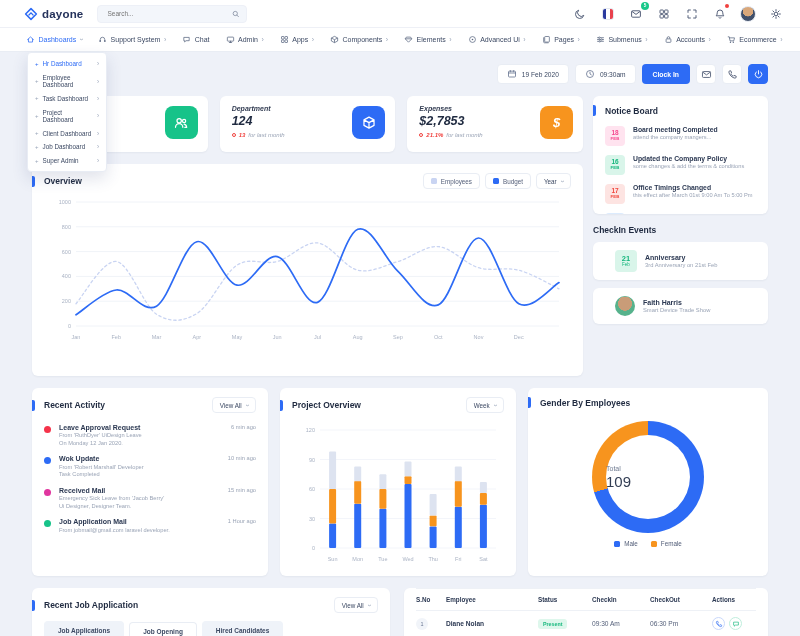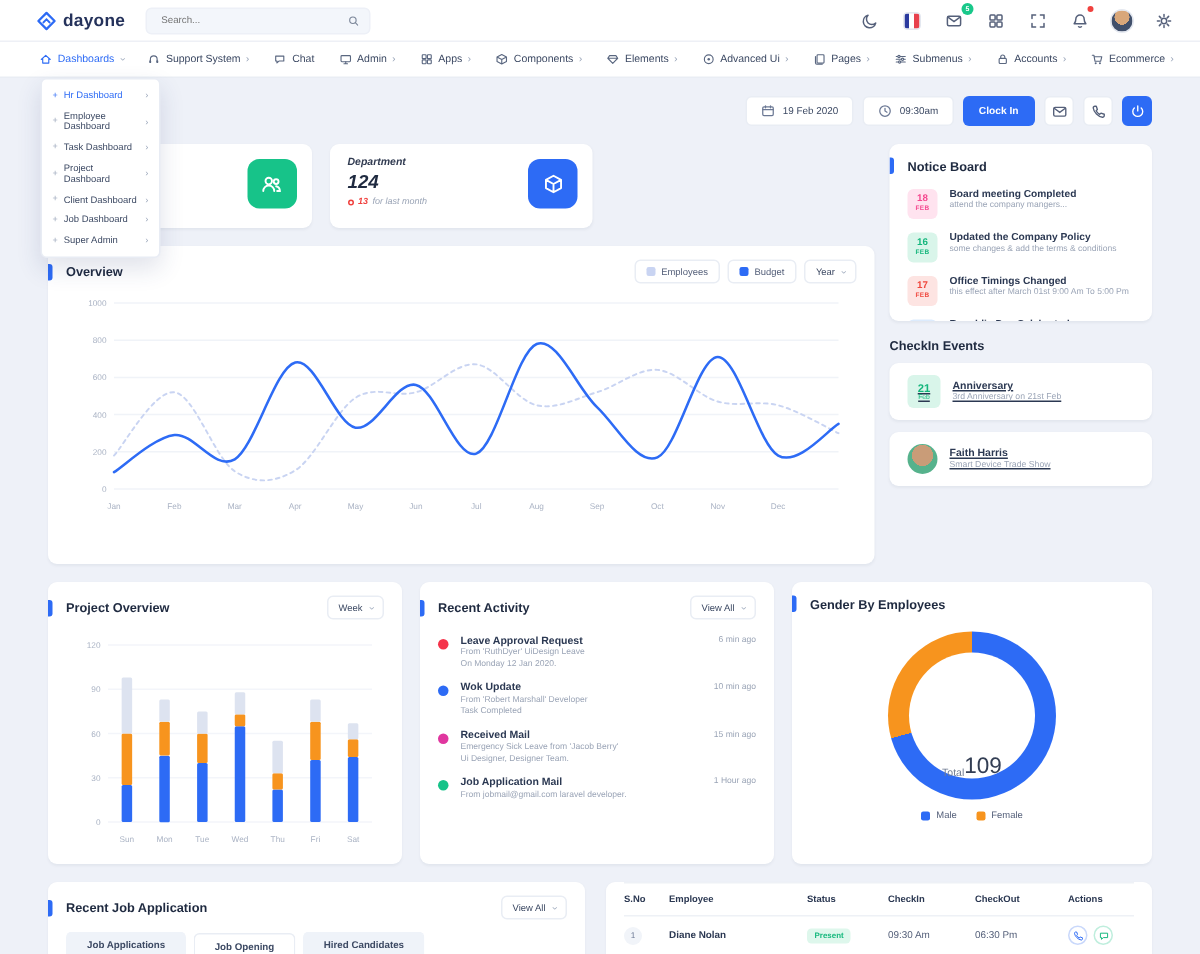--- a/index.html
+++ b/index.html
@@ -98,21 +98,21 @@
   .db-month{font-size:4.3px;font-weight:bold;margin-top:1px;letter-spacing:.2px;}
   .bg-pink{background:#ffe3ef;color:#f5488f;}
   .bg-green{background:#d9f5ea;color:#14b67c;}
   .bg-red{background:#fde4e2;color:#f0483e;}
   .bg-blue{background:#dcebfd;color:#3e7fec;}
   .notice-title{font-size:6.8px;font-weight:bold;color:#2b3852;}
   .notice-desc{font-size:5.7px;color:#9aa4b6;margin-top:1.5px;}
 
   .events-title{font-size:8.5px;font-weight:bold;color:#1f2a40;margin:11px 0 7px;}
   .event-card{border-radius:6px;background:#fff;box-shadow:0 1px 2px rgba(20,30,60,.05);
-    display:flex;align-items:center;gap:8px;padding:8px 12px;text-decoration:underline;}
+    display:flex;align-items:center;gap:8px;padding:8px 22px;}
   .event-card + .event-card{margin-top:8px;}
   .event-badge{width:22px;height:22px;border-radius:4px;background:#d9f5ea;color:#14b67c;display:flex;
     flex-direction:column;align-items:center;justify-content:center;line-height:1;flex:none;}
   .eb-day{font-size:7.5px;font-weight:bold;}
   .eb-month{font-size:4.5px;margin-top:1px;}
   .event-title{font-size:7px;font-weight:bold;color:#2b3852;}
   .event-desc{font-size:5.8px;color:#9aa4b6;margin-top:1.5px;}
   .event-avatar{width:20px;height:20px;border-radius:50%;flex:none;
     background:radial-gradient(circle at 50% 38%,#c99c78 0 44%,#56b28c 45% 100%);}
 
@@ -122,22 +122,22 @@
 
   .act-item{display:flex;gap:8px;padding:5.5px 12px 4px;align-items:flex-start;}
   .act-dot{width:7px;height:7px;border-radius:50%;margin-top:2px;flex:none;}
   .act-body{flex:1;}
   .act-title{font-size:7px;font-weight:bold;color:#2b3852;}
   .act-line{font-size:5.7px;color:#9aa4b6;margin-top:1.5px;}
   .act-time{font-size:5.7px;color:#9aa4b6;white-space:nowrap;}
 
   .donut-wrap{position:relative;width:112px;height:112px;margin:8px auto 7px;}
   .donut{width:112px;height:112px;border-radius:50%;}
-  .donut-center{position:absolute;inset:14px;background:#fff;border-radius:50%;display:flex;flex-direction:row;
-    align-items:flex-end;justify-content:center;}
+  .donut-center{position:absolute;inset:14px;background:#fff;border-radius:50%;display:flex;flex-direction:column;
+    align-items:flex-start;justify-content:center;}
   .total-label{font-size:7px;color:#707c92;}
   .total-value{font-size:15px;color:#333e54;margin-top:1px;}
   .gender-legend{display:flex;justify-content:center;gap:13px;font-size:6.3px;color:#55607a;}
   .gl-item{display:flex;align-items:center;gap:4px;}
 
   
   .row3{display:grid;grid-template-columns:358px 1fr;gap:14px;margin-top:12px;}
   .row3 .card{min-height:140px;}
   .tabs{display:flex;gap:5px;padding:3px 12px 0;border-bottom:1px solid #edf0f6;}
   .tab{font-size:6.5px;font-weight:bold;color:#3c4963;background:#eff3f9;border:1px solid #eff3f9;
@@ -512,20 +512,32 @@
           <div class="stat-value">124</div>
           <div class="stat-sub">
               <span class="stat-dot"></span>
               <span class="red">13</span>
               <span>for last month</span>
             </div>
           <div class="stat-icon ic-blue">
               <svg width="16" height="16">
                 <use href="#i-cube"></use>
               </svg>
+            </div>
+        </div>
+        <div class="card stat-card">
+          <div class="stat-title">Expenses</div>
+          <div class="stat-value">$2,7853</div>
+          <div class="stat-sub">
+              <span class="stat-dot"></span>
+              <span class="red">21.1%</span>
+              <span>for last month</span>
+            </div>
+          <div class="stat-icon ic-orange">
+              <span class="dollar">$</span>
             </div>
         </div>
       </div>
 
       <div class="card overview-card">
         <div class="card-head">
           <span class="accent"></span>
           <span class="card-title">Overview</span>
           <div class="head-right">
             <div class="legend-chip">
@@ -636,20 +648,68 @@
         <div class="event-avatar"></div>
         <div>
             <div class="event-title">Faith Harris</div>
             <div class="event-desc">Smart Device Trade Show</div>
           </div>
       </div>
     </div>
   </div>
 
   <div class="row2">
+
+    <div class="card">
+      <div class="card-head">
+        <span class="accent"></span>
+        <span class="card-title">Recent Activity</span>
+        <div class="head-right">
+          <div class="select-chip">
+              <span>View All</span>
+              <span class="chev down">›</span>
+            </div>
+        </div>
+      </div>
+      <div class="act-item">
+        <span class="act-dot" style="background: rgb(245, 51, 74);"></span>
+        <div class="act-body">
+            <div class="act-title">Leave Approval Request</div>
+            <div class="act-line">From 'RuthDyer' UiDesign Leave</div>
+            <div class="act-line">On Monday 12 Jan 2020.</div>
+          </div>
+        <span class="act-time">6 min ago</span>
+      </div>
+      <div class="act-item">
+        <span class="act-dot" style="background: rgb(45, 107, 245);"></span>
+        <div class="act-body">
+            <div class="act-title">Wok Update</div>
+            <div class="act-line">From 'Robert Marshall' Developer</div>
+            <div class="act-line">Task Completed</div>
+          </div>
+        <span class="act-time">10 min ago</span>
+      </div>
+      <div class="act-item">
+        <span class="act-dot" style="background: rgb(224, 54, 159);"></span>
+        <div class="act-body">
+            <div class="act-title">Received Mail</div>
+            <div class="act-line">Emergency Sick Leave from 'Jacob Berry'</div>
+            <div class="act-line">Ui Designer, Designer Team.</div>
+          </div>
+        <span class="act-time">15 min ago</span>
+      </div>
+      <div class="act-item">
+        <span class="act-dot" style="background: rgb(23, 195, 137);"></span>
+        <div class="act-body">
+            <div class="act-title">Job Application Mail</div>
+            <div class="act-line">From jobmail@gmail.com laravel developer.</div>
+          </div>
+        <span class="act-time">1 Hour ago</span>
+      </div>
+    </div>
 
     <div class="card">
       <div class="card-head">
         <span class="accent"></span>
         <span class="card-title">Project Overview</span>
         <div class="head-right">
           <div class="select-chip">
               <span>Week</span>
               <span class="chev down">›</span>
             </div>
@@ -693,68 +753,20 @@
           <rect x="183.9" y="84.7" width="7" height="43.3" rx="1" fill="#2d6bf5"></rect>
           <rect x="183.9" y="72.9" width="7" height="11.8" rx="1" fill="#f7941e"></rect>
           <rect x="183.9" y="62.1" width="7" height="10.8" rx="1" fill="#dde3f0"></rect>
           <text x="187.42857142857142" y="141" text-anchor="middle" font-size="5.5" fill="#aab3c4">Sat</text>
         </svg>
     </div>
 
     <div class="card">
       <div class="card-head">
         <span class="accent"></span>
-        <span class="card-title">Recent Activity</span>
-        <div class="head-right">
-          <div class="select-chip">
-              <span>View All</span>
-              <span class="chev down">›</span>
-            </div>
-        </div>
-      </div>
-      <div class="act-item">
-        <span class="act-dot" style="background: rgb(245, 51, 74);"></span>
-        <div class="act-body">
-            <div class="act-title">Leave Approval Request</div>
-            <div class="act-line">From 'RuthDyer' UiDesign Leave</div>
-            <div class="act-line">On Monday 12 Jan 2020.</div>
-          </div>
-        <span class="act-time">6 min ago</span>
-      </div>
-      <div class="act-item">
-        <span class="act-dot" style="background: rgb(45, 107, 245);"></span>
-        <div class="act-body">
-            <div class="act-title">Wok Update</div>
-            <div class="act-line">From 'Robert Marshall' Developer</div>
-            <div class="act-line">Task Completed</div>
-          </div>
-        <span class="act-time">10 min ago</span>
-      </div>
-      <div class="act-item">
-        <span class="act-dot" style="background: rgb(224, 54, 159);"></span>
-        <div class="act-body">
-            <div class="act-title">Received Mail</div>
-            <div class="act-line">Emergency Sick Leave from 'Jacob Berry'</div>
-            <div class="act-line">Ui Designer, Designer Team.</div>
-          </div>
-        <span class="act-time">15 min ago</span>
-      </div>
-      <div class="act-item">
-        <span class="act-dot" style="background: rgb(23, 195, 137);"></span>
-        <div class="act-body">
-            <div class="act-title">Job Application Mail</div>
-            <div class="act-line">From jobmail@gmail.com laravel developer.</div>
-          </div>
-        <span class="act-time">1 Hour ago</span>
-      </div>
-    </div>
-
-    <div class="card">
-      <div class="card-head">
-        <span class="accent"></span>
         <span class="card-title">Gender By Employees</span>
       </div>
       <div class="donut-wrap">
         <div class="donut" style="background: conic-gradient(rgb(45, 107, 245) 0deg, rgb(45, 107, 245) 70.6%, rgb(247, 148, 30) 70.6%, rgb(247, 148, 30) 100%);"></div>
         <div class="donut-center">
           <span class="total-label">Total</span>
           <span class="total-value">109</span>
         </div>
       </div>
       <div class="gender-legend">

